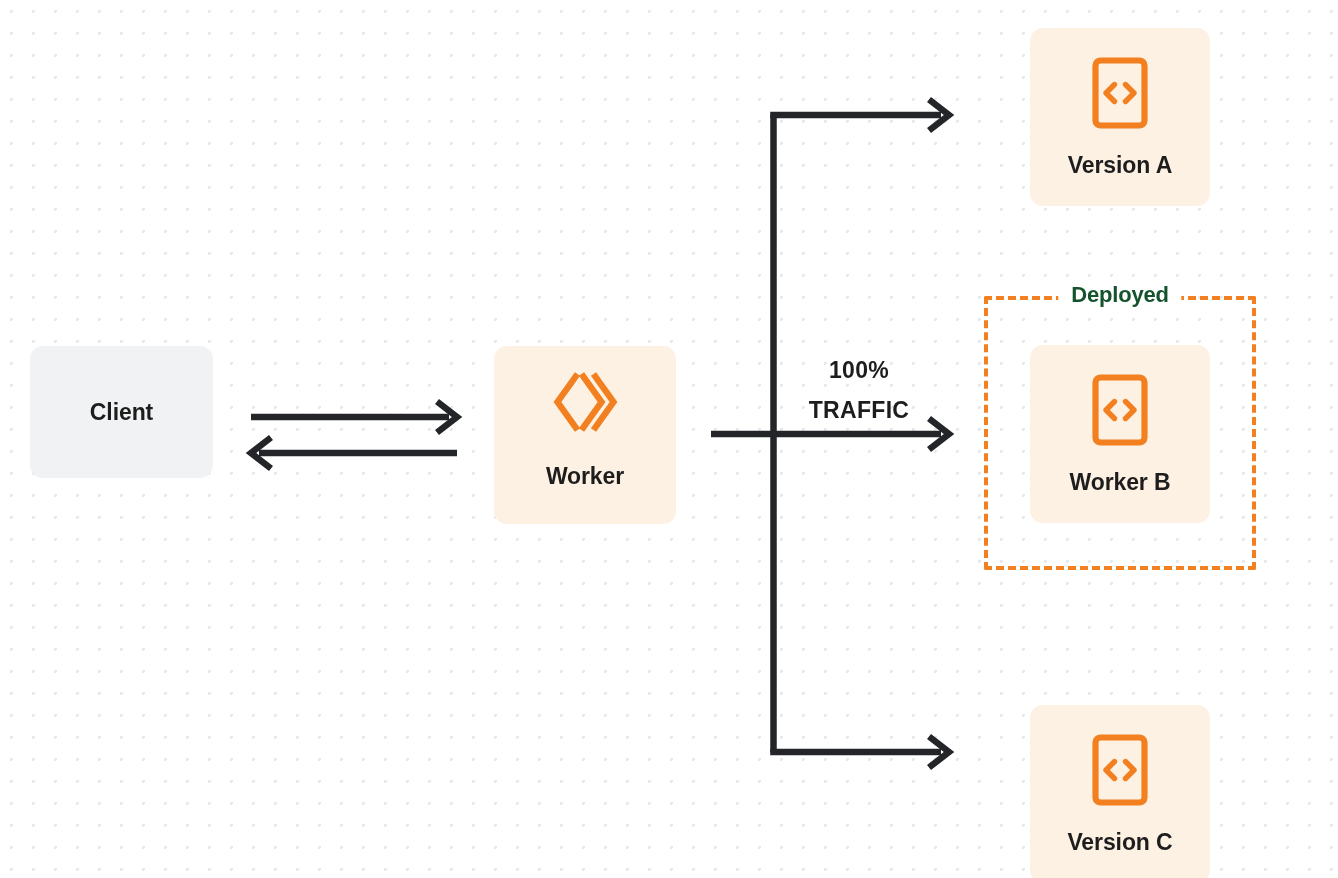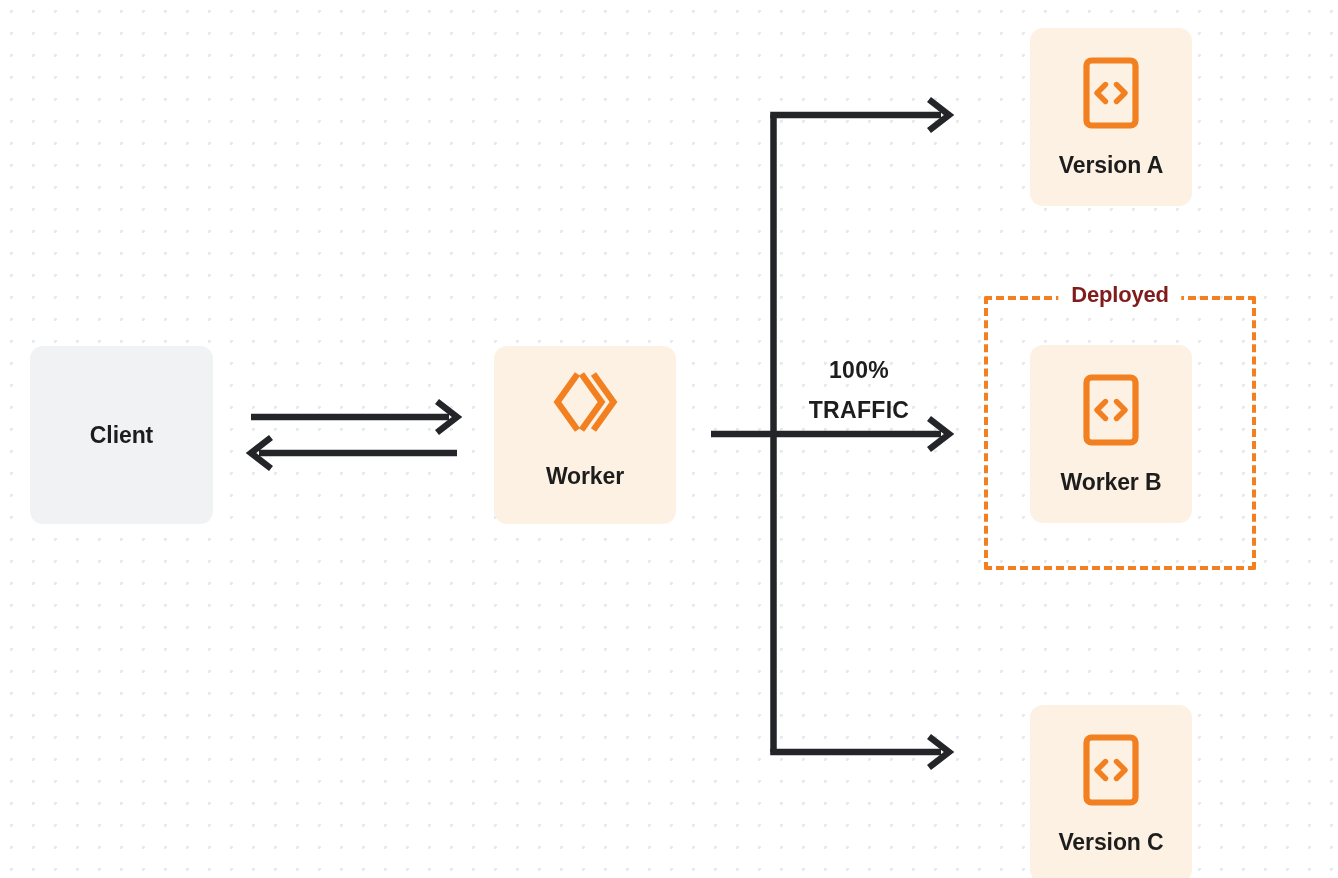--- a/index.html
+++ b/index.html
@@ -45,35 +45,35 @@
     color: #1d1d1d;
     letter-spacing: -0.1px;
     line-height: 1;
   }
 
   
   #client-box {
     left: 30px;
     top: 346px;
     width: 183px;
-    height: 178px;
+    height: 132px;
   }
 
   
   #worker-box {
     left: 494px;
     top: 346px;
     width: 182px;
     height: 178px;
   }
   #worker-box .node-icon { margin-bottom: 22px; }
   #worker-box .node-label { margin-bottom: 18px; }
 
   
-  .version-box { width: 162px; height: 178px; left: 1030px; }
+  .version-box { width: 180px; height: 178px; left: 1030px; }
   #version-a-box { top: 28px; }
   #version-b-box { top: 345px; }
   #version-c-box { top: 662px; margin-top: 43px; }
   .version-box .node-icon { margin-bottom: 20px; }
   .version-box .node-label { margin-bottom: 2px; }
 
   
   #deployed-frame {
     position: absolute;
     left: 984px;
@@ -86,21 +86,21 @@
 
   #deployed-label {
     position: absolute;
     left: 50%;
     top: -4px;
     transform: translate(-50%, -54%);
     background: #ffffff;
     padding: 0 13px;
     font-size: 22px;
     font-weight: 700;
-    color: #7f1d1d;
+    color: #14532d;
     letter-spacing: -0.2px;
     white-space: nowrap;
     line-height: 1.1;
   }
 
   
   .svg-layer {
     position: absolute;
     left: 0;
     top: 0;

